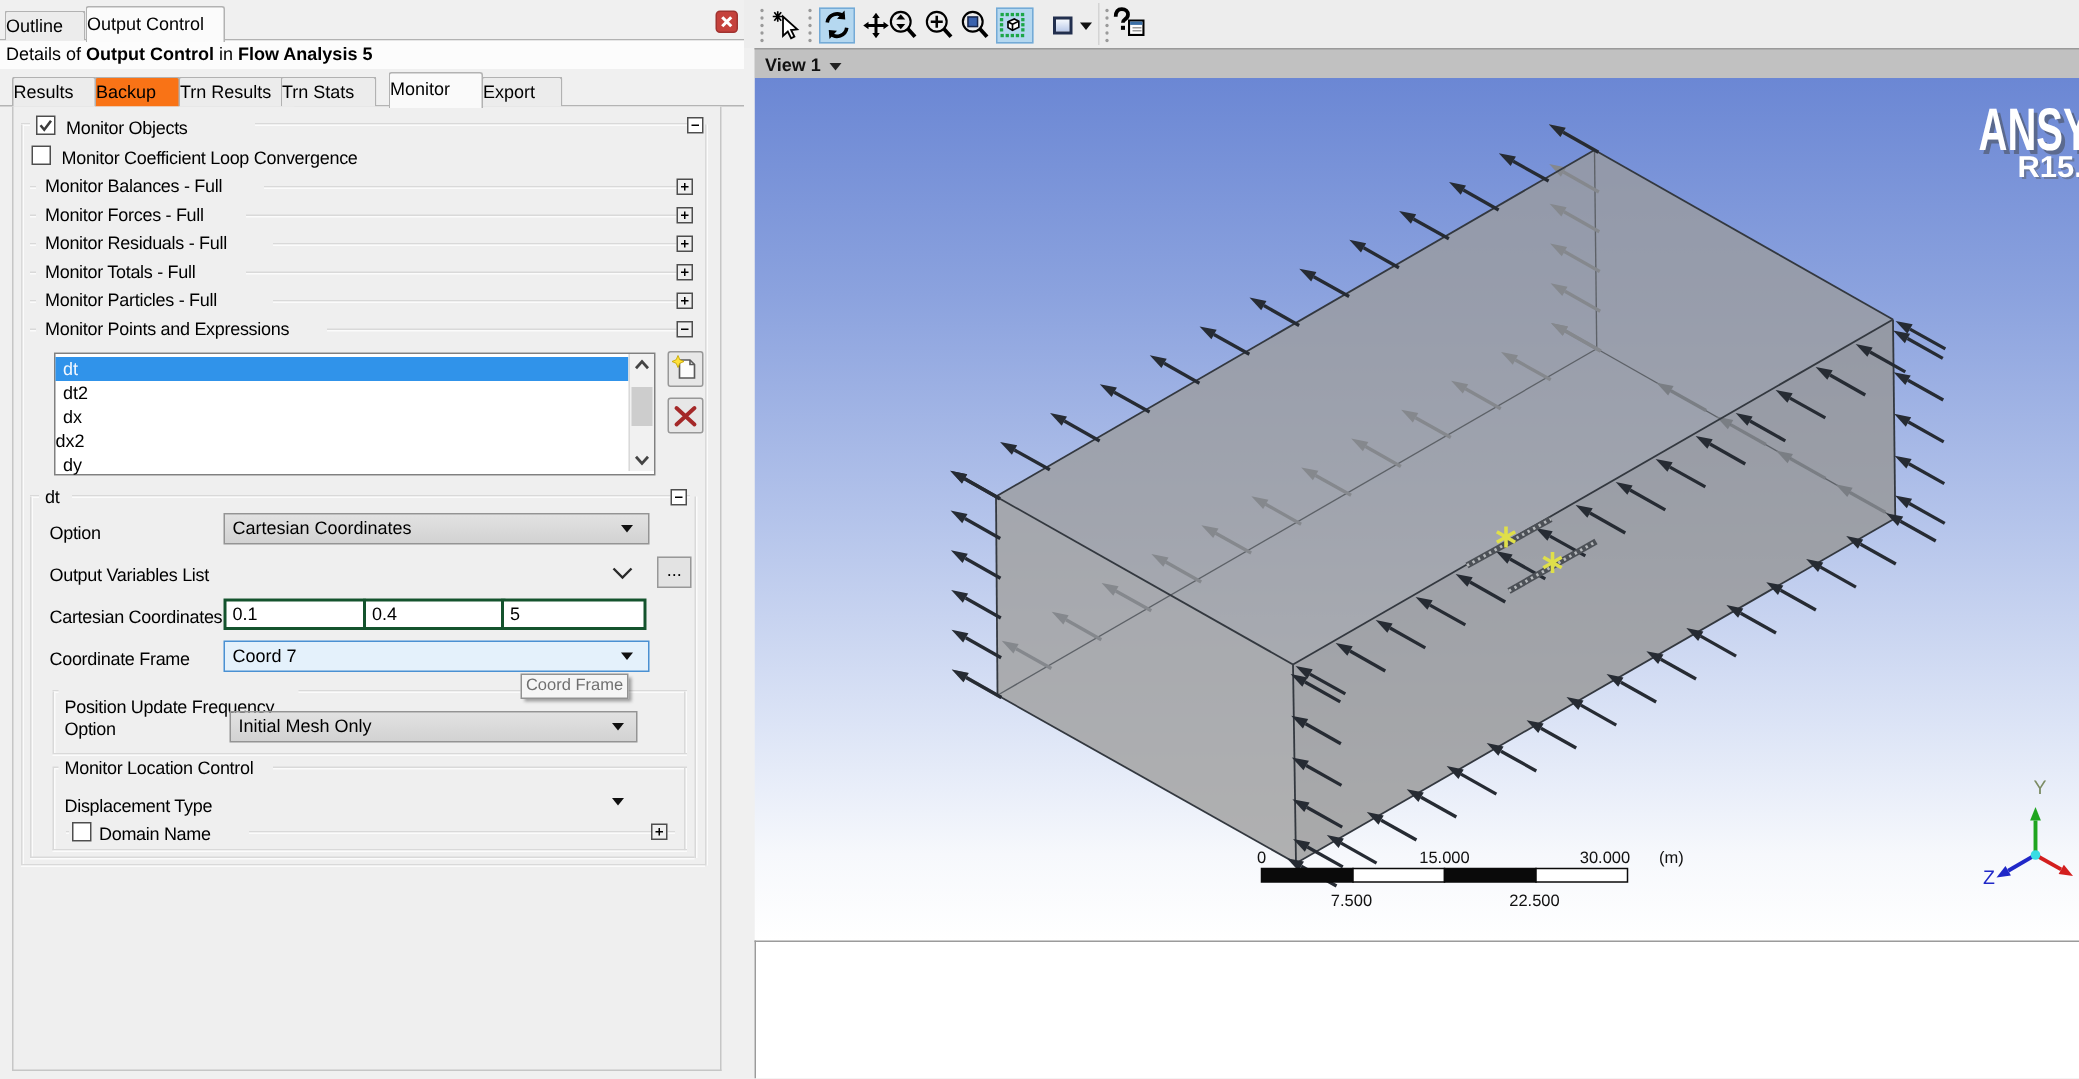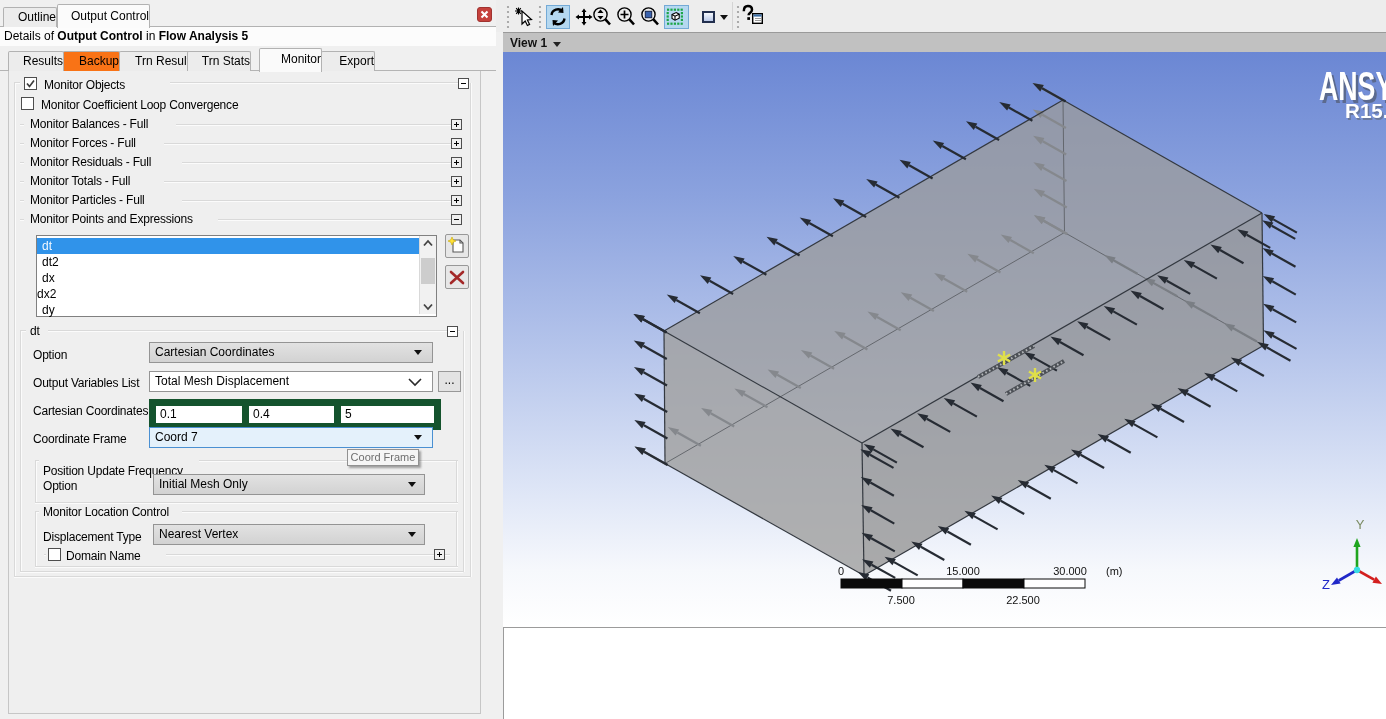--- a/index.html
+++ b/index.html
@@ -1,28 +1,28 @@
 <!DOCTYPE html>
 <html><head><meta charset="utf-8">
 <style>
 html,body{margin:0;padding:0}
 body{width:1386px;height:719px;position:relative;background:#f0f0f0;
 font-family:"Liberation Sans",sans-serif;font-size:12px;color:#000;overflow:hidden}
 .abs{position:absolute}
-.tab1{position:absolute;border:1px solid #b2b2b2;border-bottom:none;text-align:right;
+.tab1{position:absolute;border:1px solid #b2b2b2;border-bottom:none;text-align:left;
 border-top-left-radius:2px;border-top-right-radius:2px}
 .etch{position:absolute;height:0;border-top:1px solid #d9d9d9;border-bottom:1px solid #fbfbfb}
 .vetch{position:absolute;width:0;border-left:1px solid #d9d9d9;border-right:1px solid #fbfbfb}
 .cb{position:absolute;width:11px;height:11px;background:#fff;border:1px solid #4e4e4e}
 .pm{position:absolute;width:9px;height:9px;background:#fff;border:1px solid #4e4e4e;line-height:9px;text-align:center}
 .combo{position:absolute;height:19px;background:linear-gradient(#e2e2e2,#d2d2d2);border:1px solid #949494;
 line-height:19px;padding-left:5px;box-sizing:content-box}
 .carr{position:absolute;width:0;height:0;border-left:4.5px solid transparent;border-right:4.5px solid transparent;
 border-top:5px solid #101010}
-.inp{position:absolute;height:17px;background:#fff;border:7px solid #14532d;line-height:17px;padding-left:4px}
+.inp{position:absolute;height:17px;background:#fff;border:2px solid #14532d;line-height:17px;padding-left:4px}
 .lbl{position:absolute;white-space:nowrap;letter-spacing:-0.2px}
 </style></head>
 <body>
 
 <div class="abs" style="left:0;top:0;width:496px;height:719px;background:#f0f0f0">
 
   <div class="abs" style="left:0;top:26px;width:496px;height:1px;background:#b2b2b2"></div>
   <div class="tab1" style="left:3px;top:7px;width:52px;height:19px;background:#ececec;line-height:19px">Outline</div>
   <div class="tab1" style="left:57px;top:4px;width:91px;height:23px;background:#fbfbfb;line-height:22px;z-index:2">Output Control</div>
 
@@ -137,21 +137,20 @@
   <div class="lbl" style="left:30px;top:324px">dt</div>
   <div class="pm" style="left:447px;top:326px"><svg width="9" height="9">
         <path d="M2 4.5 H7" stroke="#000" stroke-width="1"></path>
       </svg></div>
 
   <div class="lbl" style="left:33px;top:348px">Option</div>
   <div class="combo" style="left:149px;top:342px;width:277px">Cartesian Coordinates</div>
   <div class="carr" style="left:414px;top:350px"></div>
 
   <div class="lbl" style="left:33px;top:376px">Output Variables List</div>
-  <div class="combo" style="left:149px;top:371px;width:277px;background:#fff">Total Mesh Displacement</div>
   <svg width="14" height="10" style="position:absolute;left:408px;top:377px">
       <path d="M1 2 L7 8 L13 2" stroke="#2b2b2b" stroke-width="1.6" fill="none"></path>
     </svg>
   <div class="abs" style="left:438px;top:371px;width:23px;height:21px;background:#e3e3e3;border:1px solid #989898;box-sizing:border-box;text-align:center;line-height:17px">...</div>
 
   <div class="lbl" style="left:33px;top:404px">Cartesian Coordinates</div>
   <div class="inp" style="left:149px;top:399px;width:87px">0.1</div>
   <div class="inp" style="left:242px;top:399px;width:87px">0.4</div>
   <div class="inp" style="left:334px;top:399px;width:89px">5</div>
 
@@ -171,21 +170,20 @@
   <div class="carr" style="left:408px;top:482px"></div>
 
   <div class="etch" style="left:35px;top:511px;width:423px"></div>
   <div class="vetch" style="left:35px;top:512px;height:55px"></div>
   <div class="vetch" style="left:456px;top:512px;height:55px"></div>
   <div class="etch" style="left:35px;top:566px;width:423px"></div>
   <div class="abs" style="left:39px;top:504px;width:143px;height:14px;background:#efefef"></div>
   <div class="lbl" style="left:43px;top:505px">Monitor Location Control</div>
 
   <div class="lbl" style="left:43px;top:530px">Displacement Type</div>
-  <div class="combo" style="left:153px;top:524px;width:265px">Nearest Vertex</div>
   <div class="carr" style="left:408px;top:532px"></div>
 
   <div class="etch" style="left:44px;top:554px;width:406px"></div>
   <div class="abs" style="left:46px;top:547px;width:120px;height:16px;background:#efefef"></div>
   <div class="cb" style="left:48px;top:548px"></div>
   <div class="lbl" style="left:66px;top:549px">Domain Name</div>
   <div class="pm" style="left:434px;top:549px;background:#efefef"><svg width="9" height="9">
         <path d="M2 4.5 H7 M4.5 2 V7" stroke="#000" stroke-width="1"></path>
       </svg></div>
 

